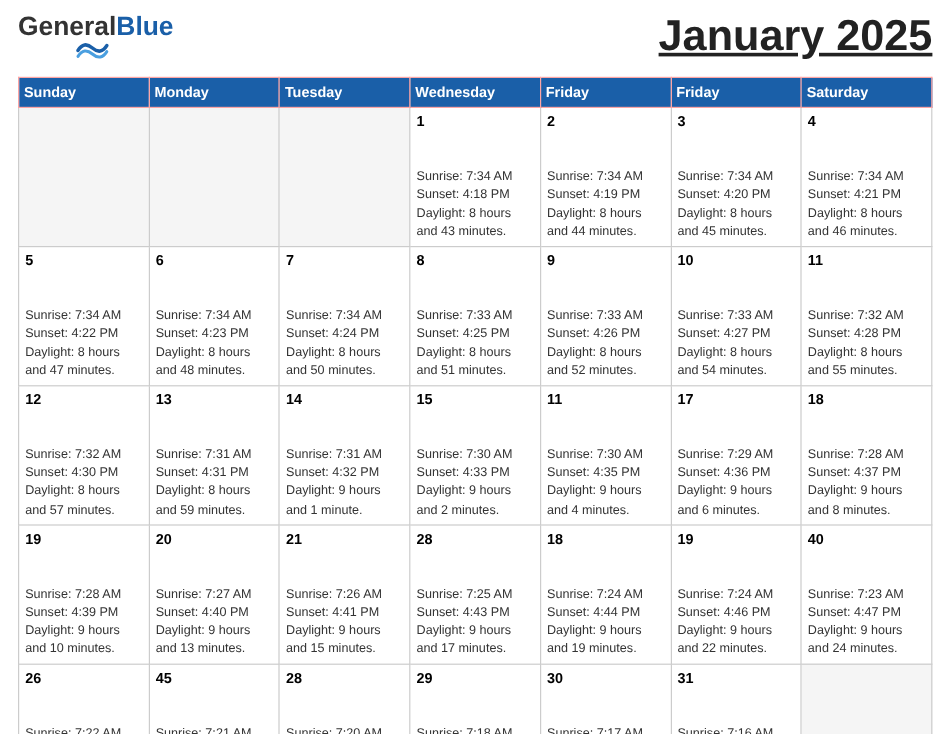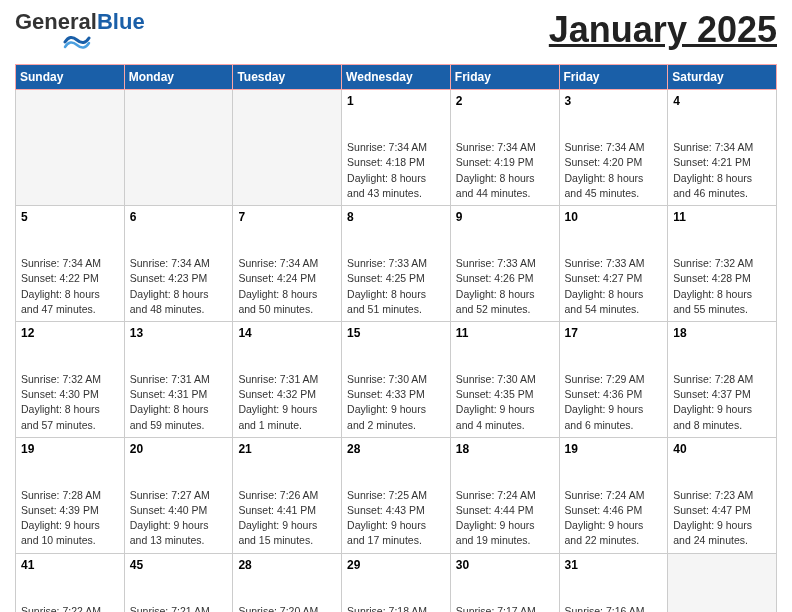--- a/index.html
+++ b/index.html
@@ -235,21 +235,21 @@
             <span class="day-num">19</span>
             <div class="day-info">Sunrise: 7:24 AM<br>Sunset: 4:46 PM<br>Daylight: 9 hours<br>and 22 minutes.</div>
           </td>
           <td>
             <span class="day-num">40</span>
             <div class="day-info">Sunrise: 7:23 AM<br>Sunset: 4:47 PM<br>Daylight: 9 hours<br>and 24 minutes.</div>
           </td>
         </tr>
         <tr class="row-odd">
           <td>
-            <span class="day-num">41</span>
+            <span class="day-num">26</span>
             <div class="day-info">Sunrise: 7:22 AM<br>Sunset: 4:48 PM<br>Daylight: 9 hours<br>and 26 minutes.</div>
           </td>
           <td>
             <span class="day-num">45</span>
             <div class="day-info">Sunrise: 7:21 AM<br>Sunset: 4:50 PM<br>Daylight: 9 hours<br>and 29 minutes.</div>
           </td>
           <td>
             <span class="day-num">28</span>
             <div class="day-info">Sunrise: 7:20 AM<br>Sunset: 4:51 PM<br>Daylight: 9 hours<br>and 31 minutes.</div>
           </td>

